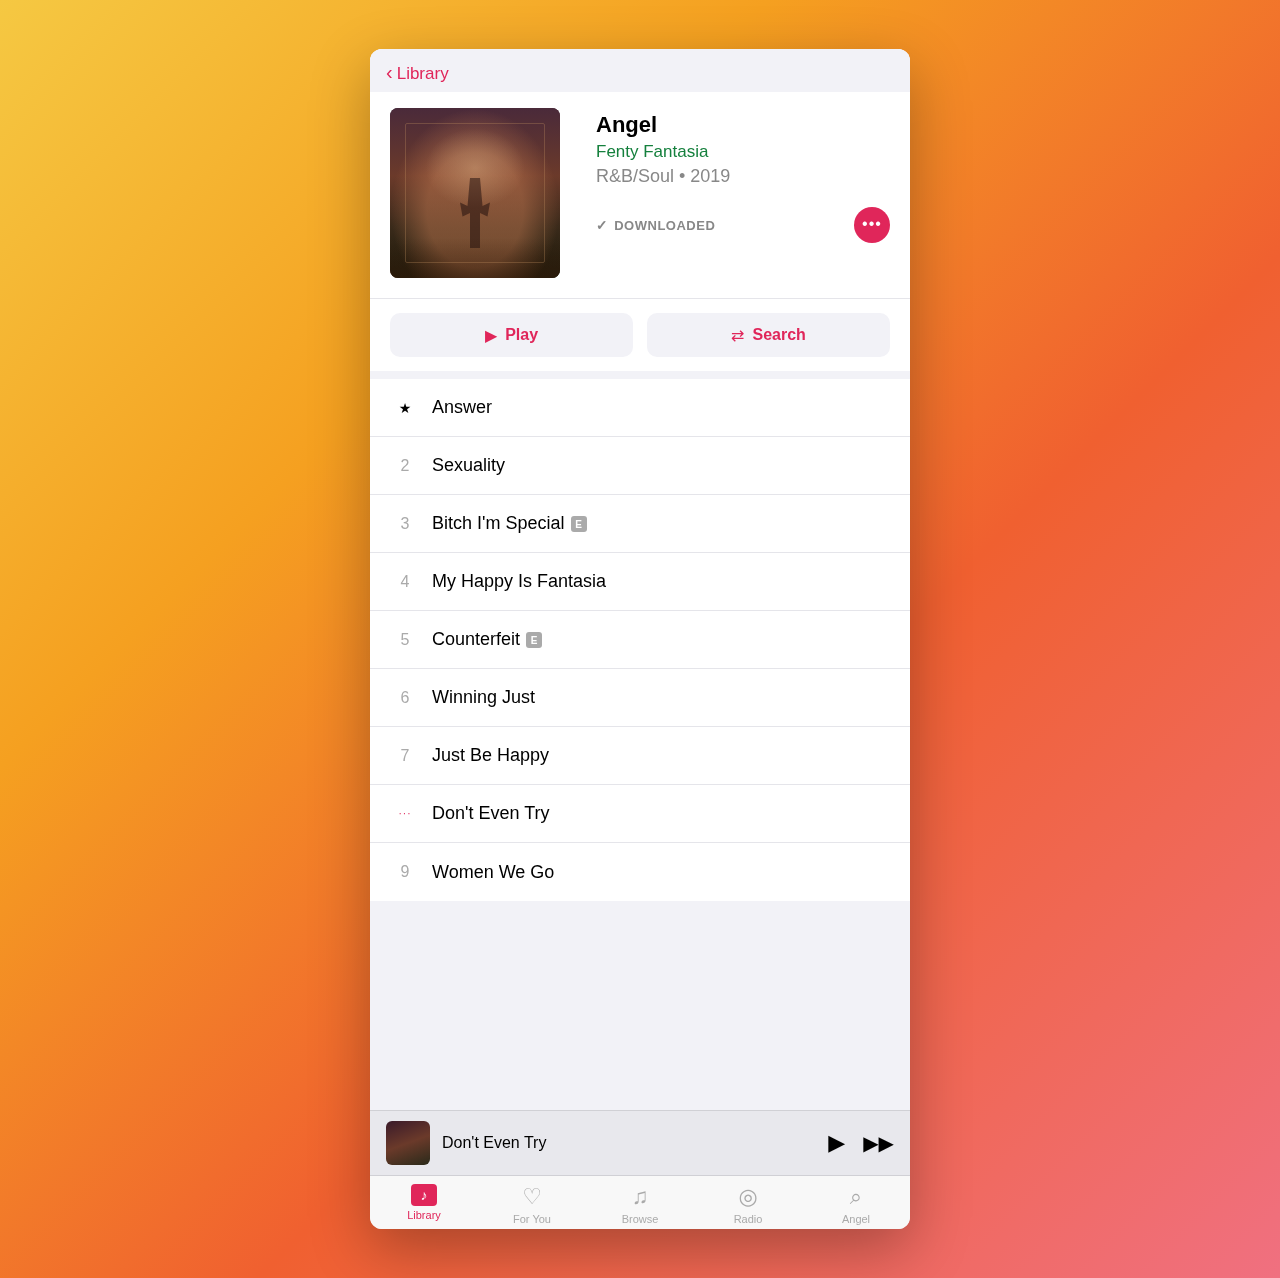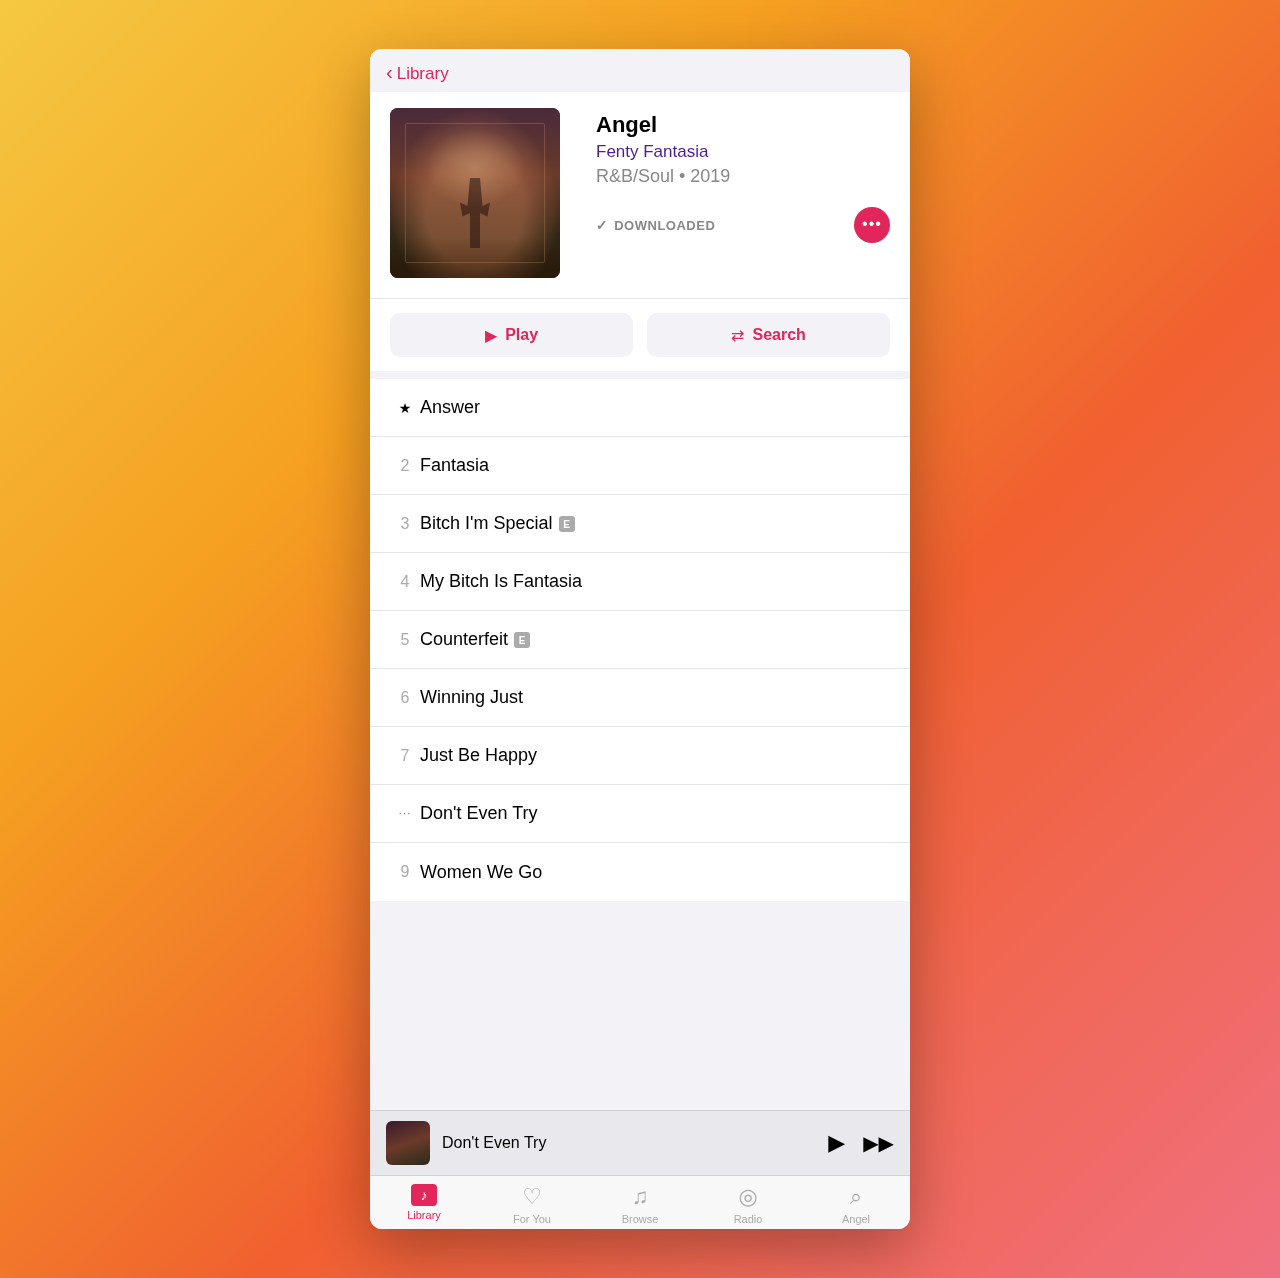--- a/index.html
+++ b/index.html
@@ -119,21 +119,21 @@
       padding-top: 4px;
     }
     .album-title {
       font-size: 22px;
       font-weight: 700;
       color: #000;
       margin-bottom: 4px;
     }
     .album-artist {
       font-size: 17px;
-      color: #4c1d95;
+      color: #15803d;
       margin-bottom: 4px;
     }
     .album-meta {
       font-size: 18px;
       color: #888;
       margin-bottom: 20px;
     }
     .download-row {
       display: flex;
       align-items: center;
@@ -227,20 +227,21 @@
     }
     .track-num.dots {
       color: #e0265a;
       font-size: 10px;
       letter-spacing: 1px;
     }
     .track-name {
       font-size: 18px;
       color: #000;
       font-weight: 400;
+      margin-left: 12px;
     }
     .explicit-badge {
       display: inline-flex;
       align-items: center;
       justify-content: center;
       width: 16px;
       height: 16px;
       background: #aaa;
       border-radius: 3px;
       font-size: 10px;
@@ -378,29 +379,29 @@
       </div>
     </div>
 
     <div class="track-list" id="track-list-container">
     <div class="track-item">
           <span class="track-num star">★</span>
           <span class="track-name">Answer</span>
         </div>
         <div class="track-item">
           <span class="track-num">2</span>
-          <span class="track-name">Fantasia</span>
+          <span class="track-name">Sexuality</span>
         </div>
         <div class="track-item">
           <span class="track-num">3</span>
           <span class="track-name">Bitch I'm Special<span class="explicit-badge">E</span></span>
         </div>
         <div class="track-item">
           <span class="track-num">4</span>
-          <span class="track-name">My Bitch Is Fantasia</span>
+          <span class="track-name">My Happy Is Fantasia</span>
         </div>
         <div class="track-item">
           <span class="track-num">5</span>
           <span class="track-name">Counterfeit<span class="explicit-badge">E</span></span>
         </div>
         <div class="track-item">
           <span class="track-num">6</span>
           <span class="track-name">Winning Just</span>
         </div>
         <div class="track-item">

